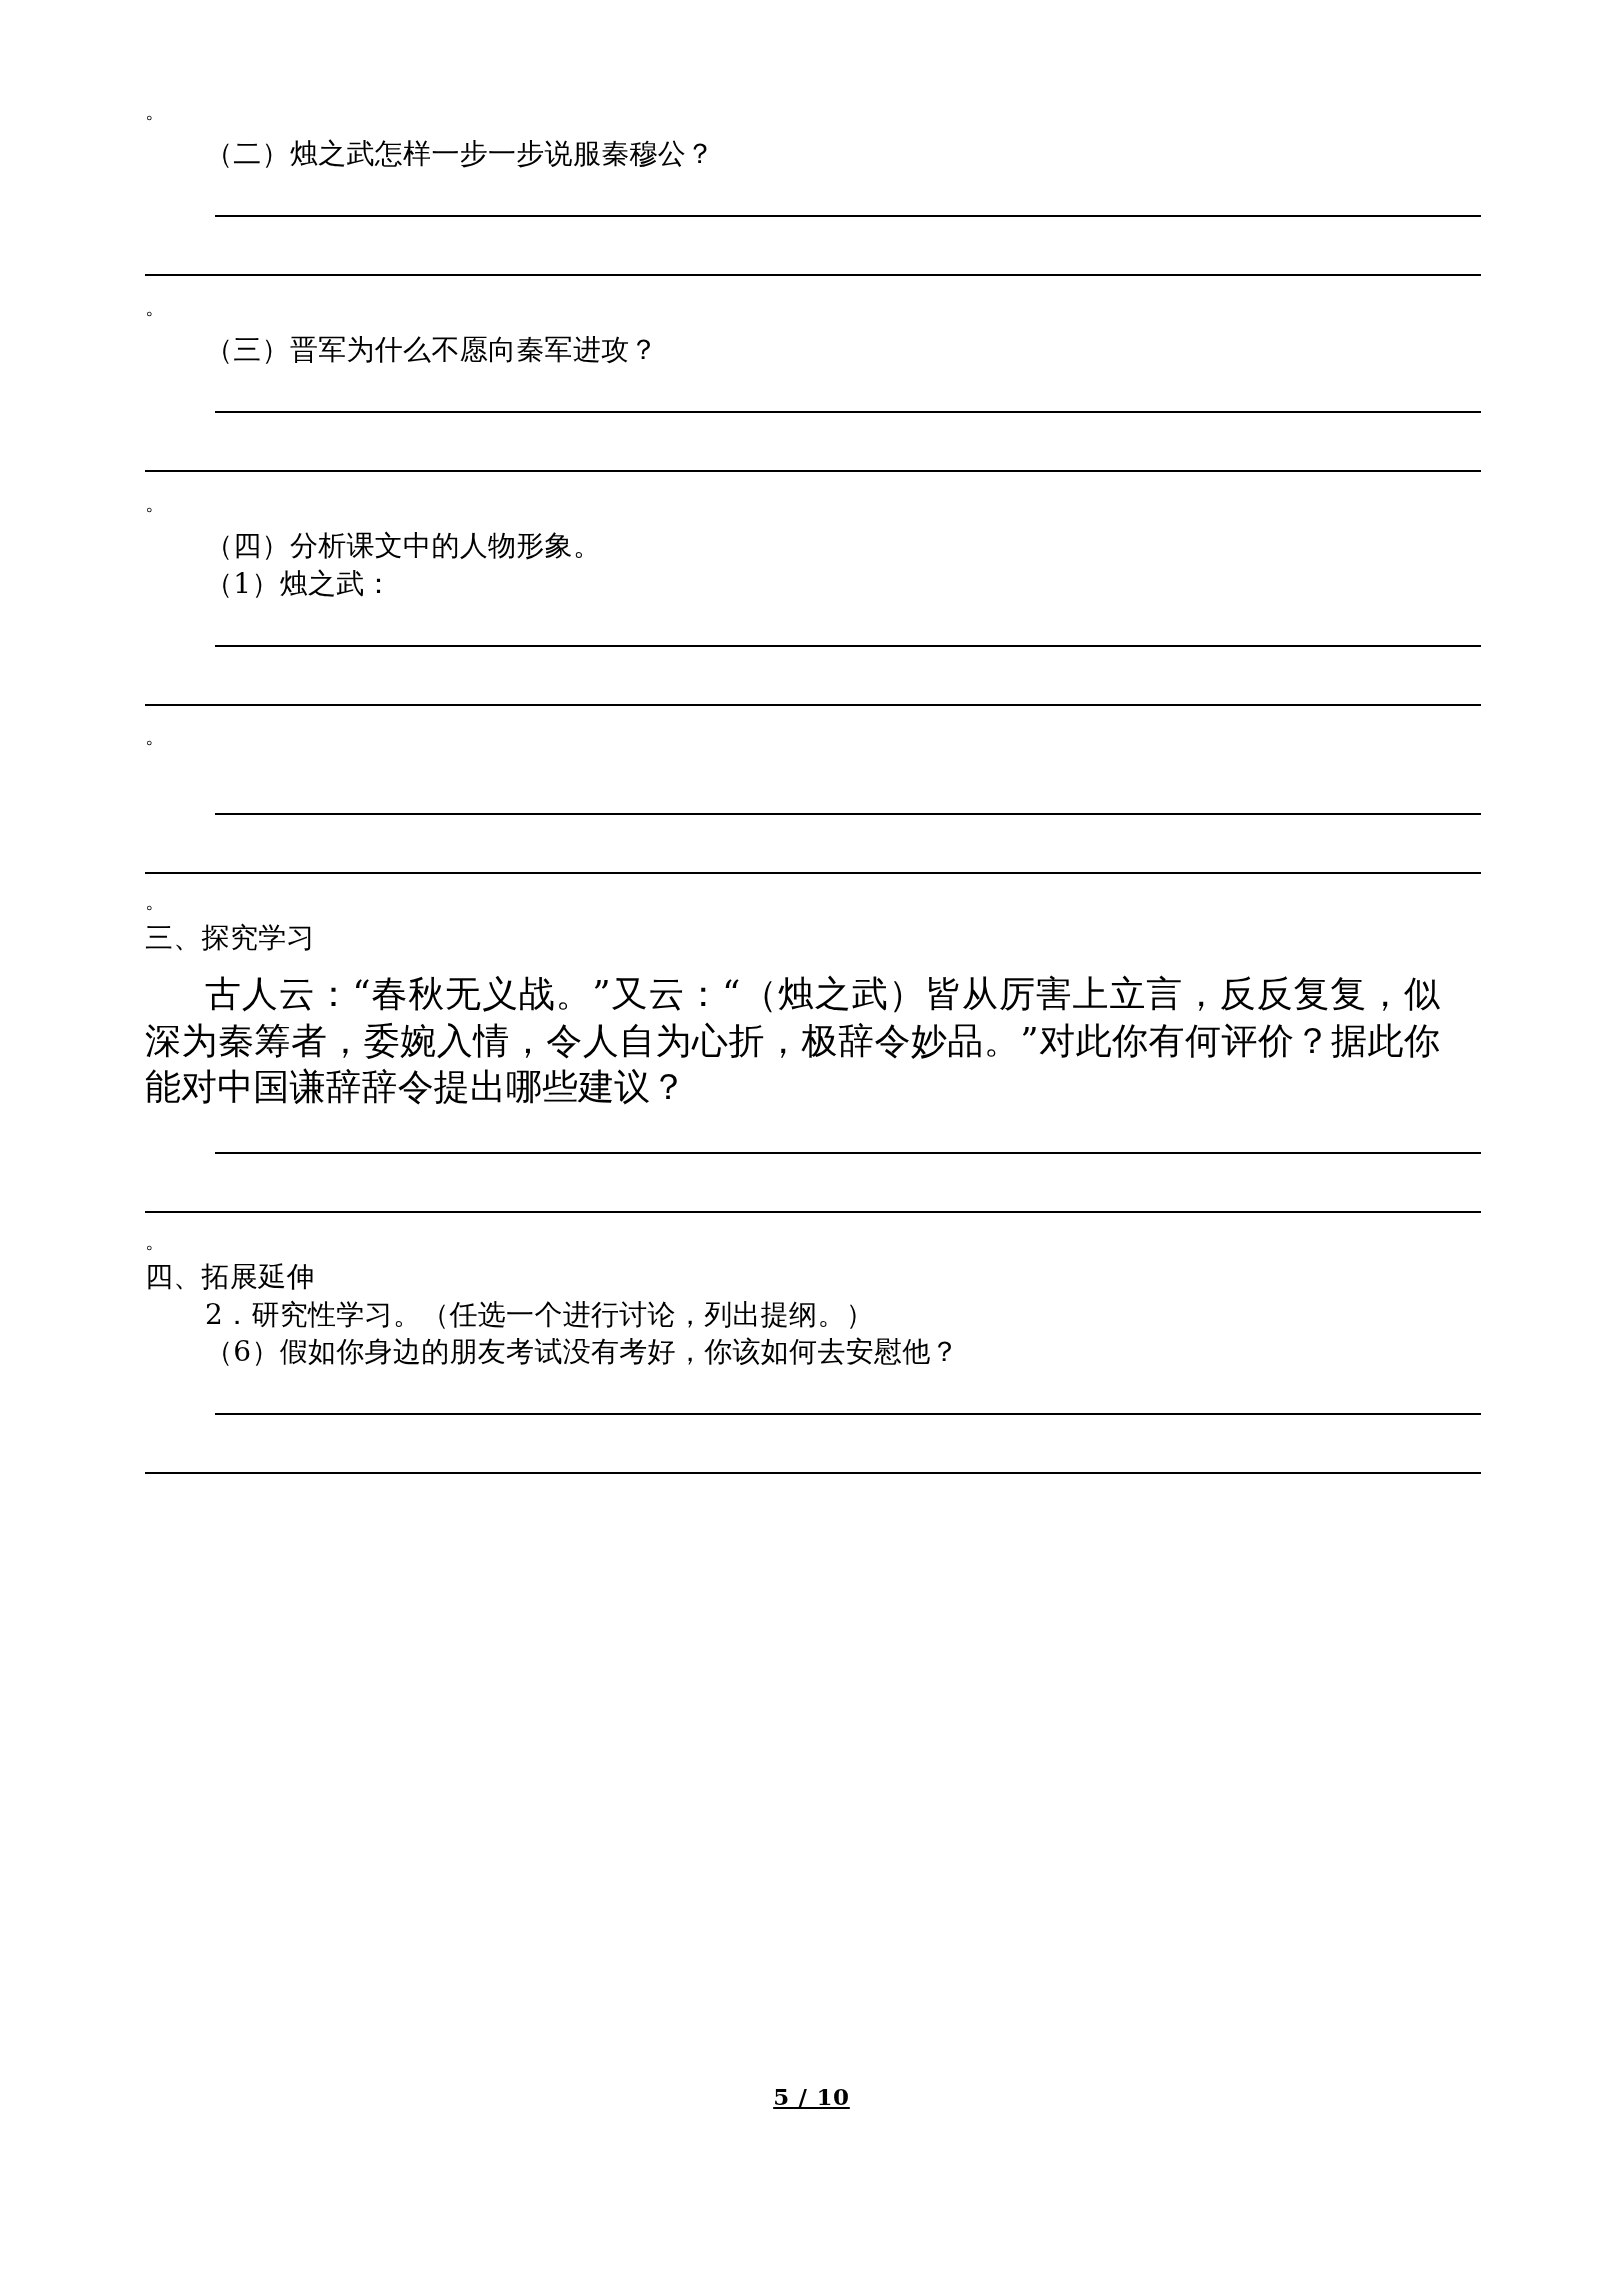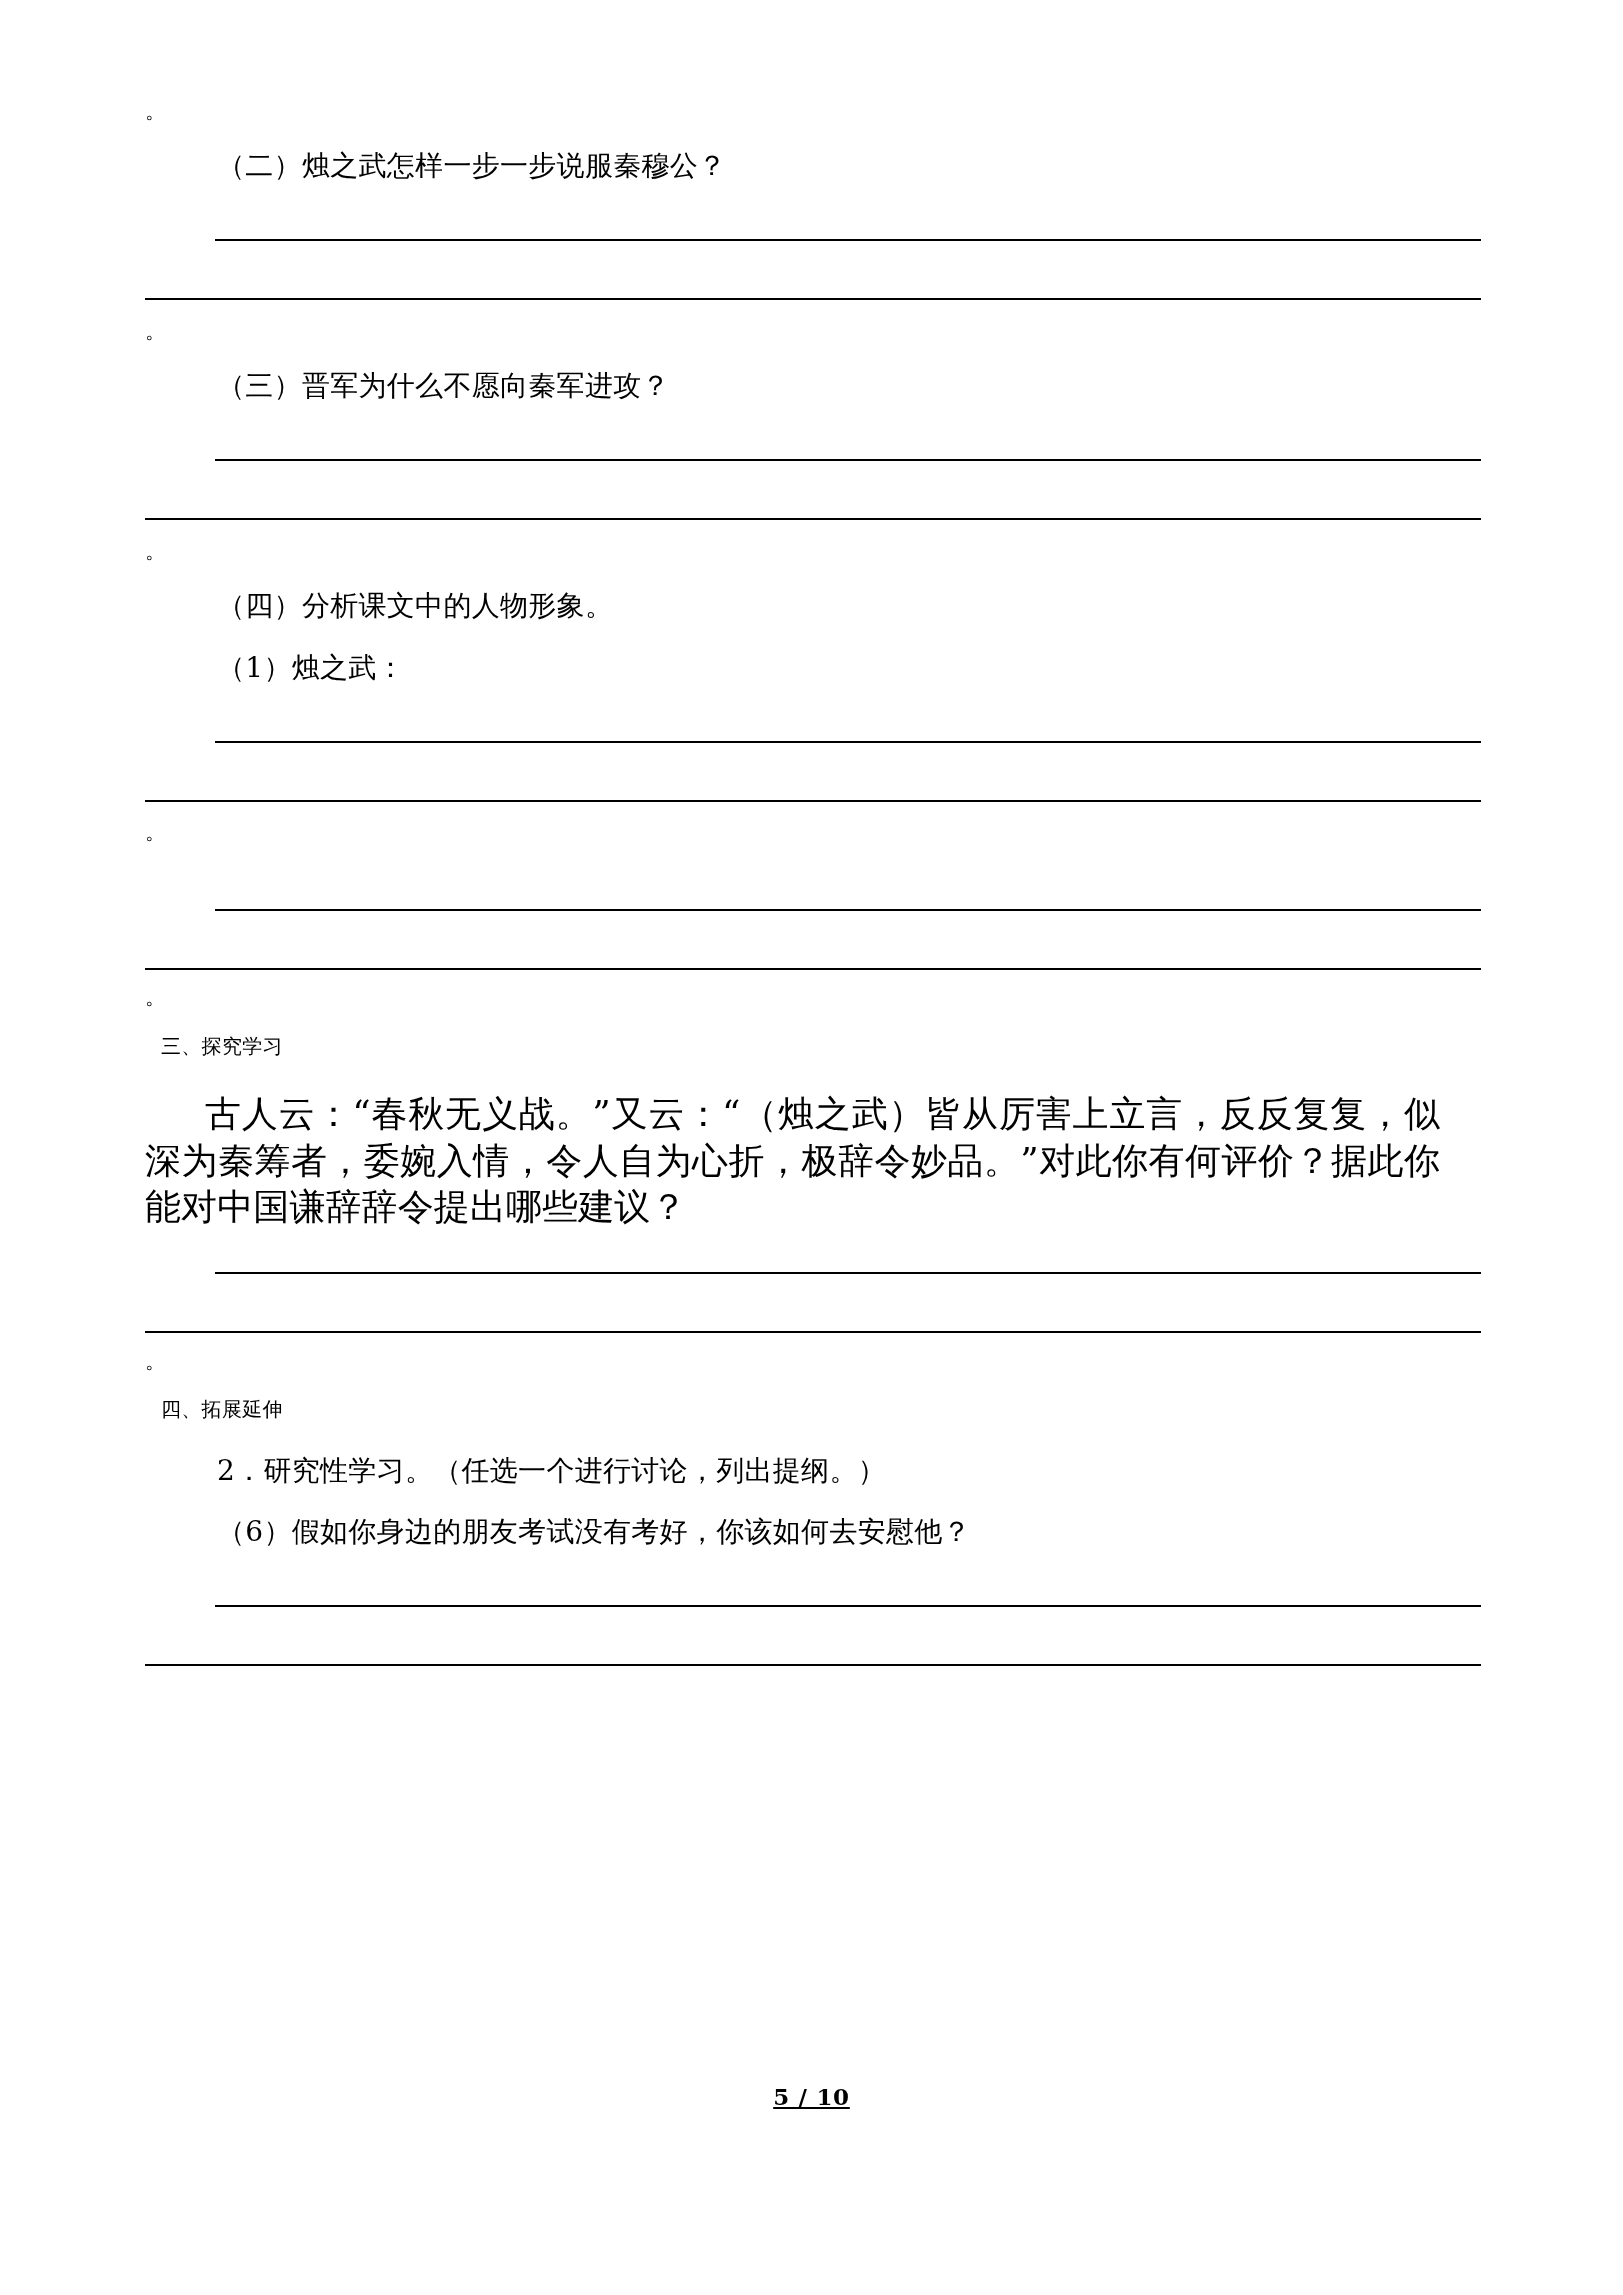--- a/index.html
+++ b/index.html
@@ -34,30 +34,30 @@
     color: #000;
     margin: 0;
     padding: 0;
     height: 23px;
     font-family: "DejaVu Serif", "Liberation Serif", serif;
   }
   .q-line {
     font-size: 28px;
     line-height: 1.0;
     letter-spacing: 0.3px;
-    margin: 12px;
+    margin: 0;
     padding: 0;
     text-indent: 60px;
     white-space: nowrap;
   }
   .section-head {
-    font-size: 20px;
+    font-size: 28px;
     line-height: 1.0;
     letter-spacing: 0.3px;
-    margin: 16px;
+    margin: 0;
     padding: 0;
     white-space: nowrap;
   }
   .para {
     font-size: 36px;
     line-height: 1.30;
     letter-spacing: 0.1px;
     margin: 0;
     padding: 0;
     text-indent: 60px;

